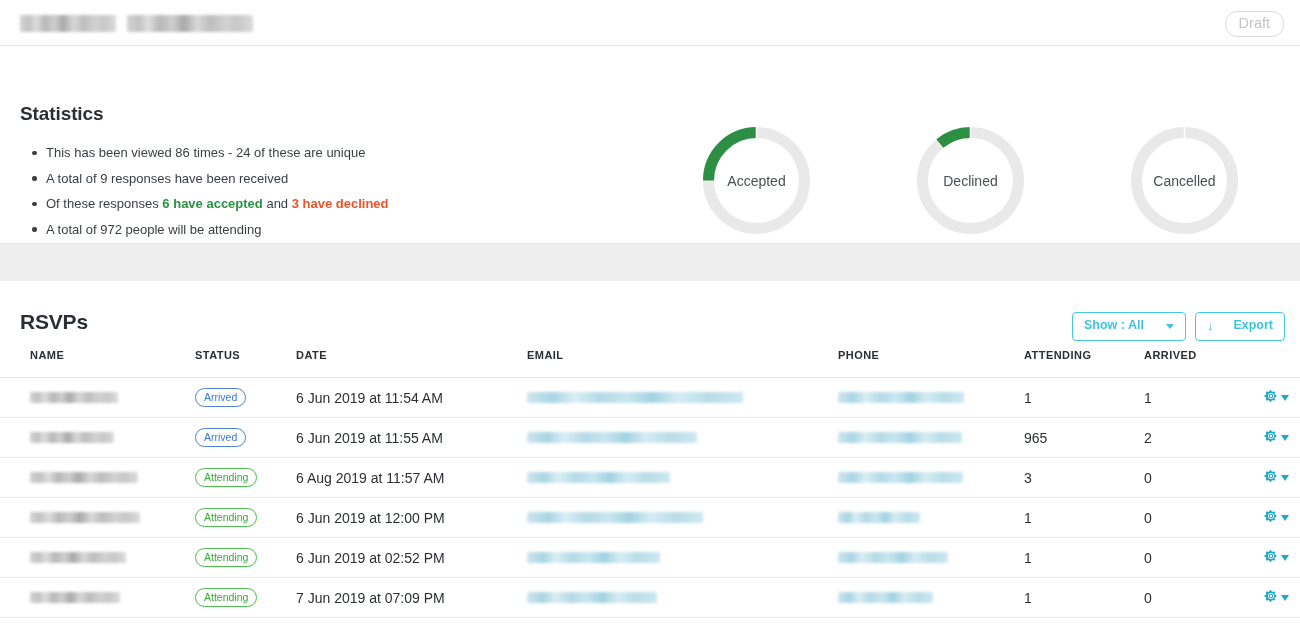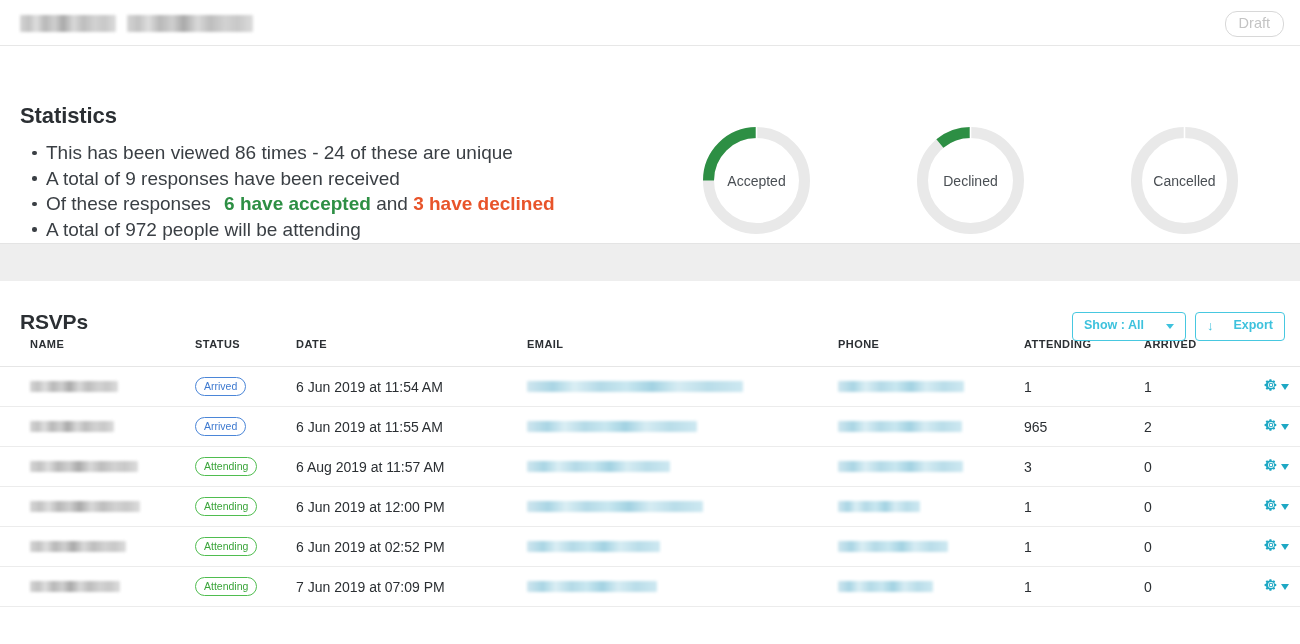--- a/index.html
+++ b/index.html
@@ -67,51 +67,51 @@
   
   .stats-section {
     position: relative;
     height: 197px;
     box-sizing: border-box;
   }
   .stats-title {
     position: absolute;
     left: 20px;
     top: 57px;
-    font-size: 22px;
+    font-size: 19px;
     font-weight: bold;
     color: #2b2f33;
     letter-spacing: -0.1px;
   }
   .stats-list {
     position: absolute;
     left: 20px;
     top: 94px;
     margin: 0;
     padding: 0 0 0 26px;
     list-style: none;
-    font-size: 19px;
+    font-size: 13px;
     color: #3a3f44;
   }
   .stats-list li {
     position: relative;
     line-height: 25.6px;
     white-space: nowrap;
   }
   .stats-list li::before {
     content: "";
     position: absolute;
     left: -14px;
     top: 10.5px;
     width: 4.5px;
     height: 4.5px;
     border-radius: 50%;
     background: #3a3f44;
   }
-  .accepted-hl { color: #2d8f44; font-weight: bold; margin-left: 8px; }
+  .accepted-hl { color: #2d8f44; font-weight: bold; }
   .declined-hl { color: #e8542a; font-weight: bold; }
 
   
   .donuts {
     position: absolute;
     left: 700px;
     top: 78px;
     width: 600px;
     display: flex;
   }
@@ -138,21 +138,21 @@
   
   .gray-band {
     height: 37px;
     background: #eeeeee;
     border-top: 1px solid #e4e4e4;
   }
 
   
   .rsvp-section {
     position: relative;
-    padding-top: 18px;
+    padding-top: 29px;
   }
   .rsvp-title {
     position: absolute;
     left: 20px;
     top: 29px;
     font-size: 21px;
     font-weight: bold;
     color: #2b2f33;
     letter-spacing: -0.2px;
   }

